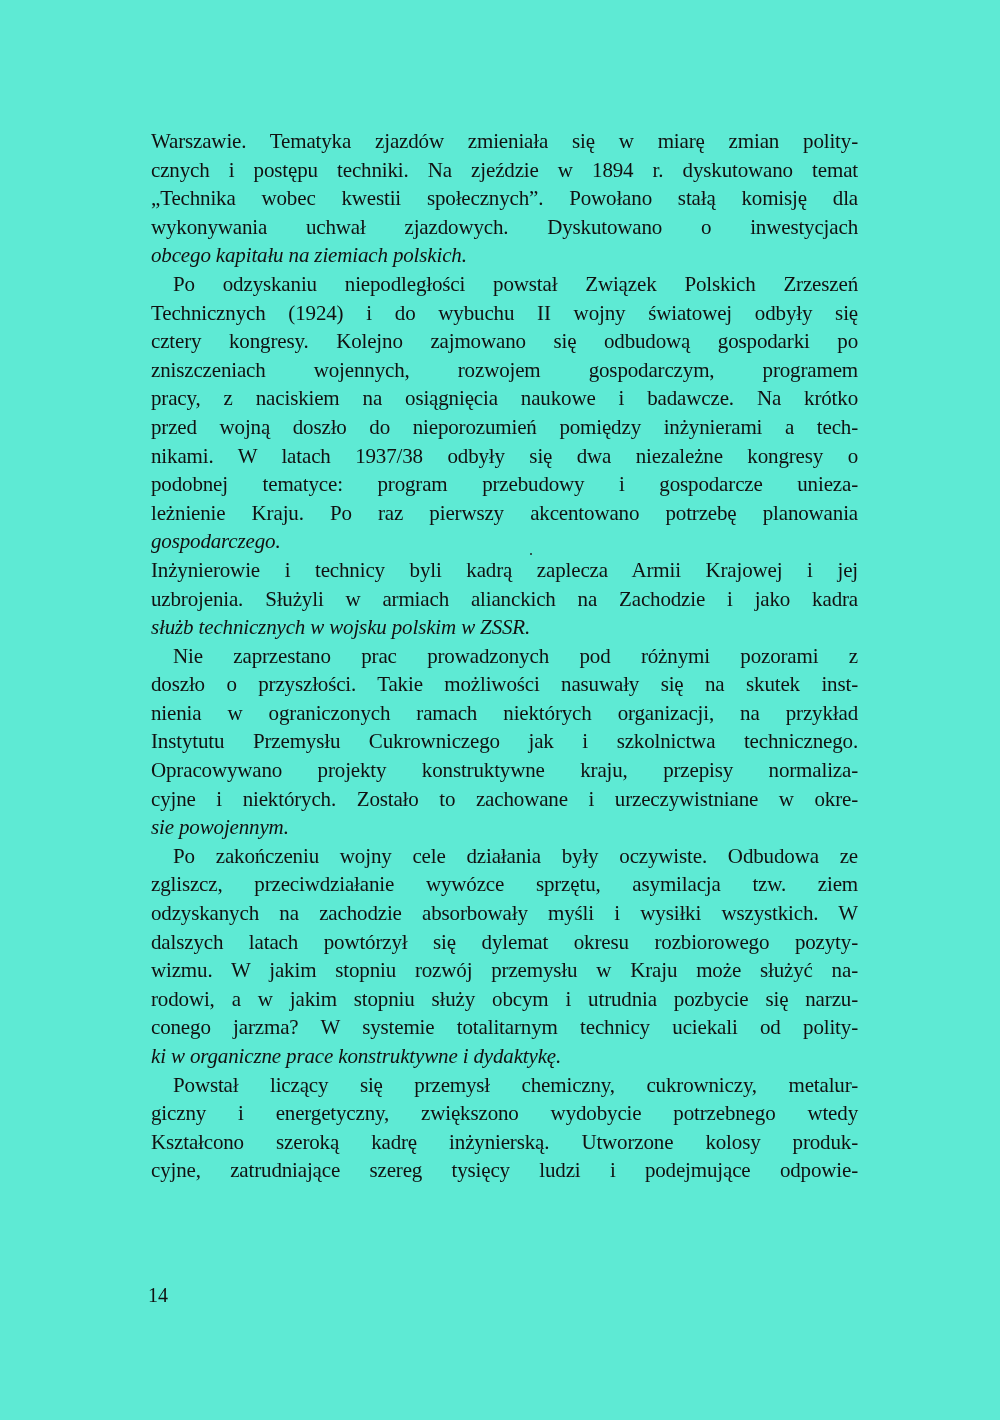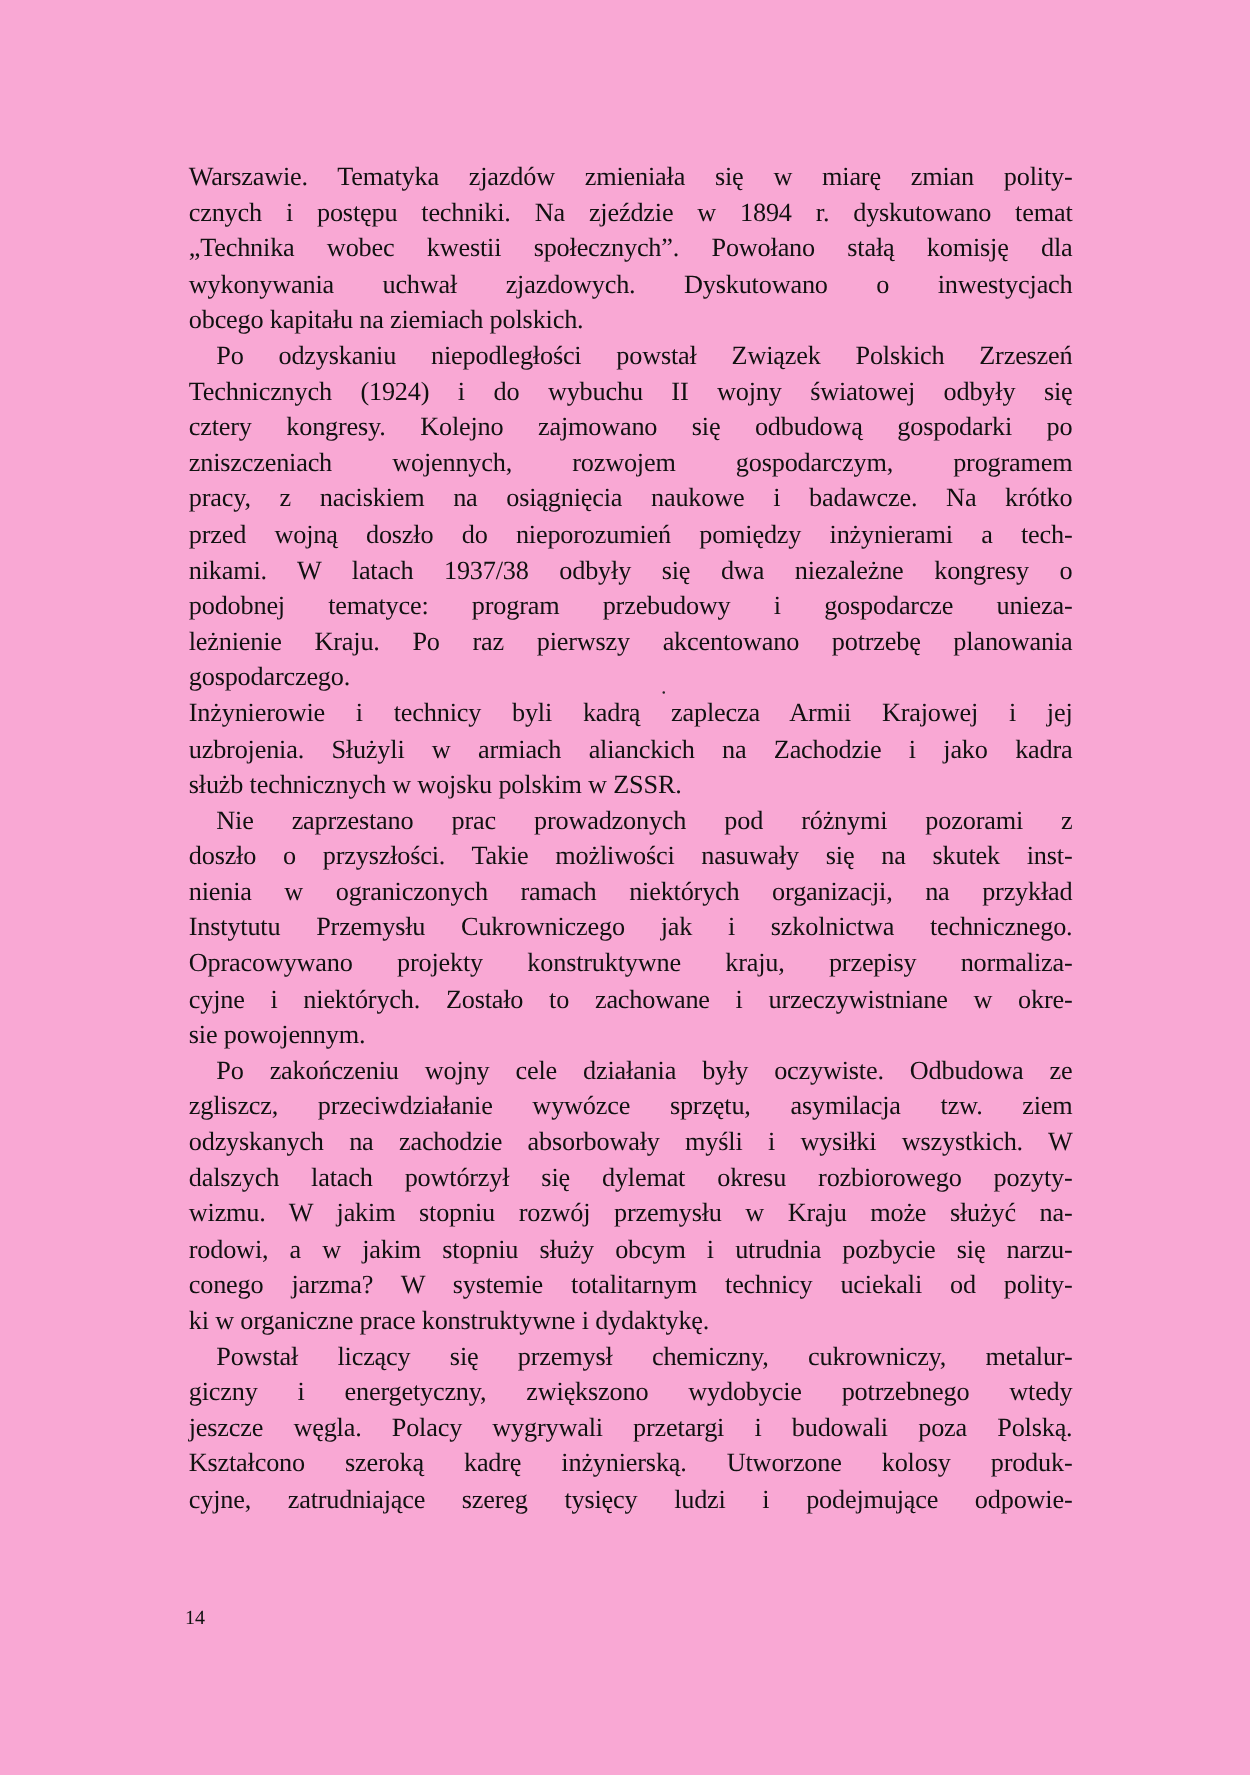--- a/index.html
+++ b/index.html
@@ -13,49 +13,50 @@
     position: relative;
     overflow: hidden;
     font-family: "Liberation Serif", "DejaVu Serif", serif;
     color: #111111;
   }
   .page {
     position: absolute;
     left: 0; top: 0;
     width: 1000px;
     height: 1420px;
-    background: #f9a8d4;
+    background: #5eead4;
   }
   .text-column {
     position: absolute;
     left: 151px;
     top: 127px;
     width: 707px;
   }
   .line {
     display: block;
     height: 28.6px;
     line-height: 28.6px;
     font-size: 21px;
     white-space: nowrap;
     text-align: justify;
     text-align-last: justify;
     letter-spacing: -0.15px;
   }
   .line.last {
     text-align-last: left;
+    font-style: italic;
   }
   .line.indent {
     padding-left: 22px;
   }
   .page-number {
     position: absolute;
     left: 148px;
     top: 1280px;
-    font-size: 16px;
+    font-size: 20px;
     line-height: 30px;
     color: #111111;
   }
   .speck {
     position: absolute;
     left: 530px;
     top: 553px;
     width: 2px;
     height: 2px;
     background: #222;
@@ -112,21 +113,20 @@
       <span class="line">dalszych latach powtórzył się dylemat okresu rozbiorowego pozyty-</span>
       <span class="line">wizmu. W jakim stopniu rozwój przemysłu w Kraju może służyć na-</span>
       <span class="line">rodowi, a w jakim stopniu służy obcym i utrudnia pozbycie się narzu-</span>
       <span class="line">conego jarzma? W systemie totalitarnym technicy uciekali od polity-</span>
       <span class="line last">ki w organiczne prace konstruktywne i dydaktykę.</span>
     </div>
 
     <div>
       <span class="line indent">Powstał liczący się przemysł chemiczny, cukrowniczy, metalur-</span>
       <span class="line">giczny i energetyczny, zwiększono wydobycie potrzebnego wtedy</span>
-      <span class="line">jeszcze węgla. Polacy wygrywali przetargi i budowali poza Polską.</span>
       <span class="line">Kształcono szeroką kadrę inżynierską. Utworzone kolosy produk-</span>
       <span class="line">cyjne, zatrudniające  szereg tysięcy ludzi i podejmujące odpowie-</span>
     </div>
   </div>
 
   <span class="speck"></span>
 
   <div class="page-number">14</div>
 </div>
 

